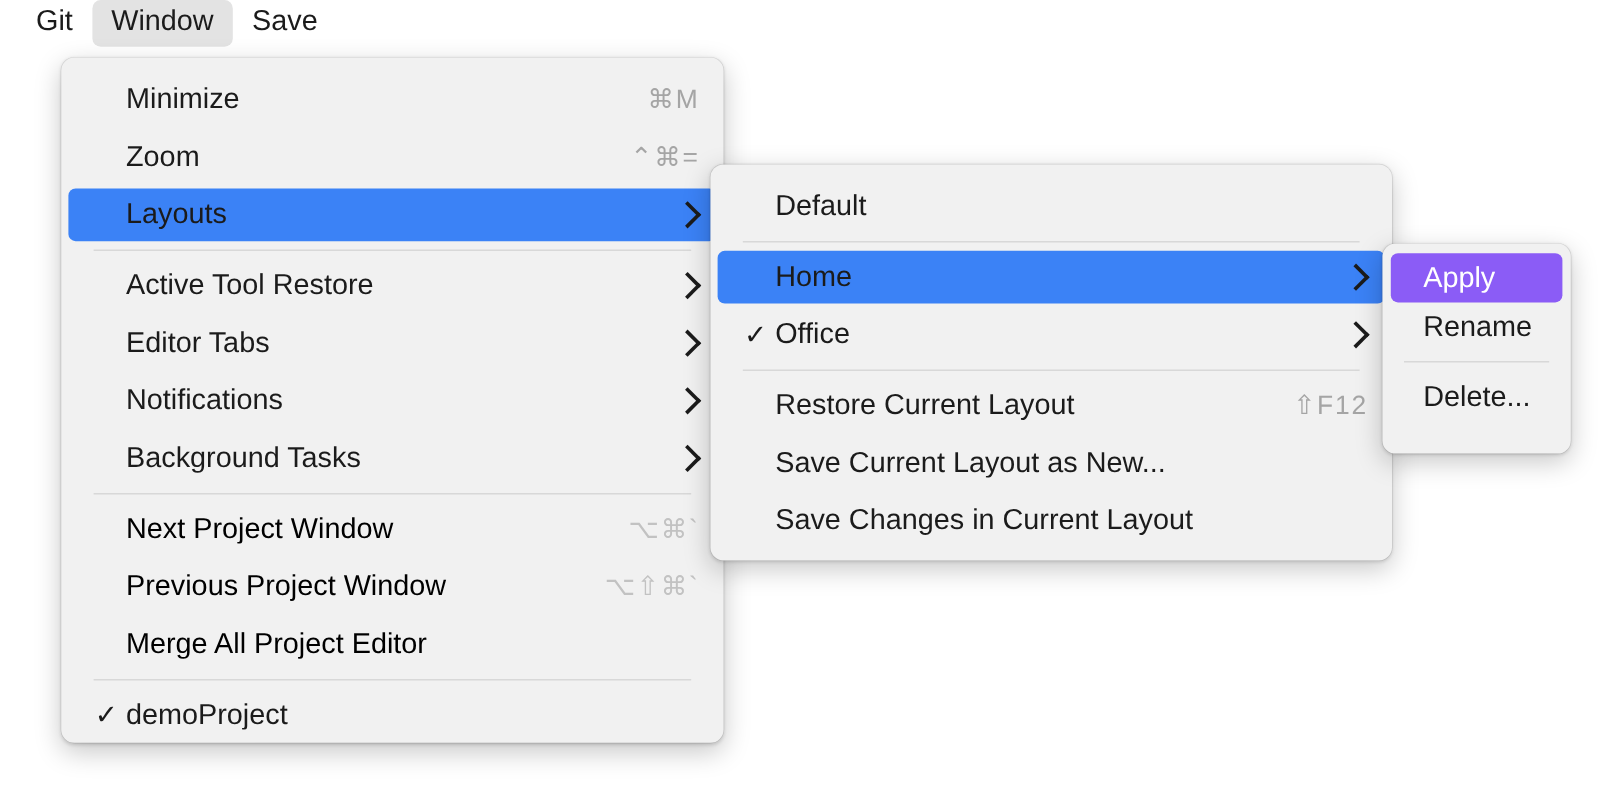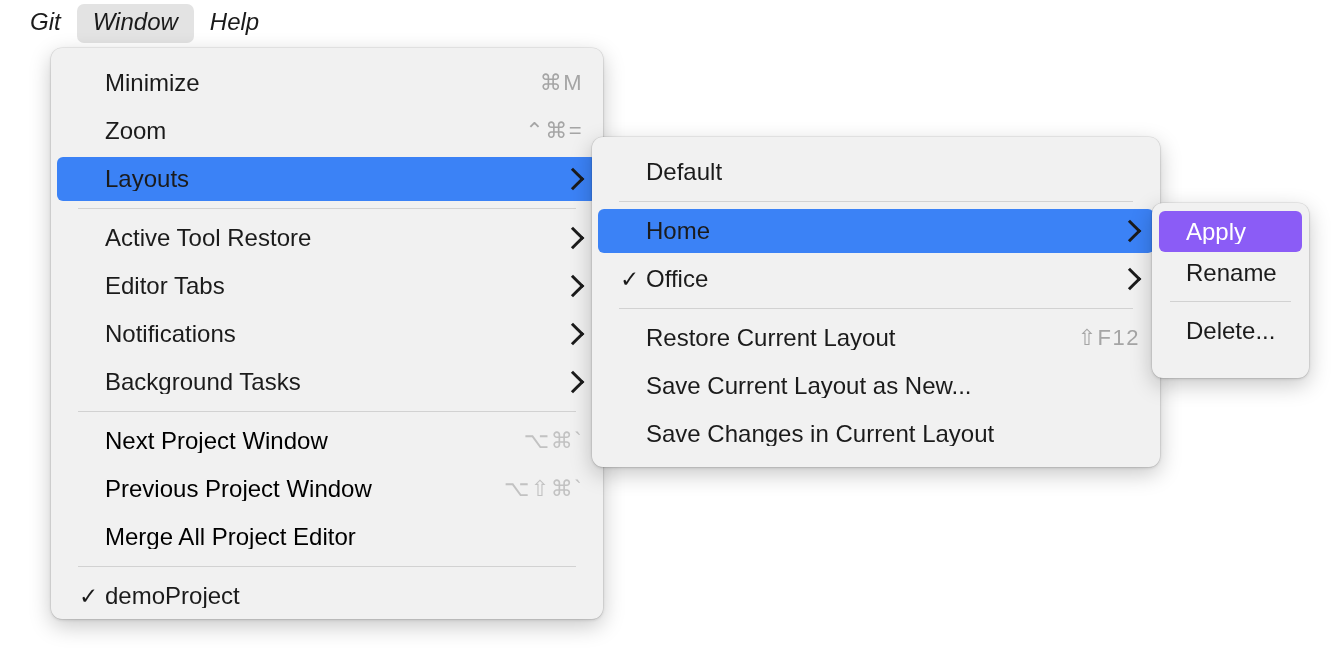--- a/index.html
+++ b/index.html
@@ -17,24 +17,23 @@
   }
 
   
   #menubar {
     position: absolute;
     left: 0; top: 0;
     width: 1342px;
     height: 47px;
     background: #ffffff;
     display: flex;
-    align-items: center;
+    align-items: flex-start;
     padding-left: 14px;
     box-sizing: border-box;
-    font-style: italic;
   }
   .mb-item {
     font-size: 24px;
     color: #1b1b1b;
     padding: 6px 16px 9px 16px;
     border-radius: 7px;
     line-height: 1;
     white-space: nowrap;
   }
   .mb-item.active {
@@ -155,21 +154,21 @@
   #panel-layout-actions .sep {
     margin: 8px 18px 8px 18px;
   }
 </style>
 </head>
 <body>
 
 <div id="menubar">
   <div class="mb-item">Git</div>
   <div class="mb-item active">Window</div>
-  <div class="mb-item">Help</div>
+  <div class="mb-item">Save</div>
 </div>
 
 <div class="panel" id="panel-window">
 
   <div class="row">
     <span class="label">Minimize</span>
     <span class="shortcut">⌘M</span>
   </div>
 
   <div class="row">

